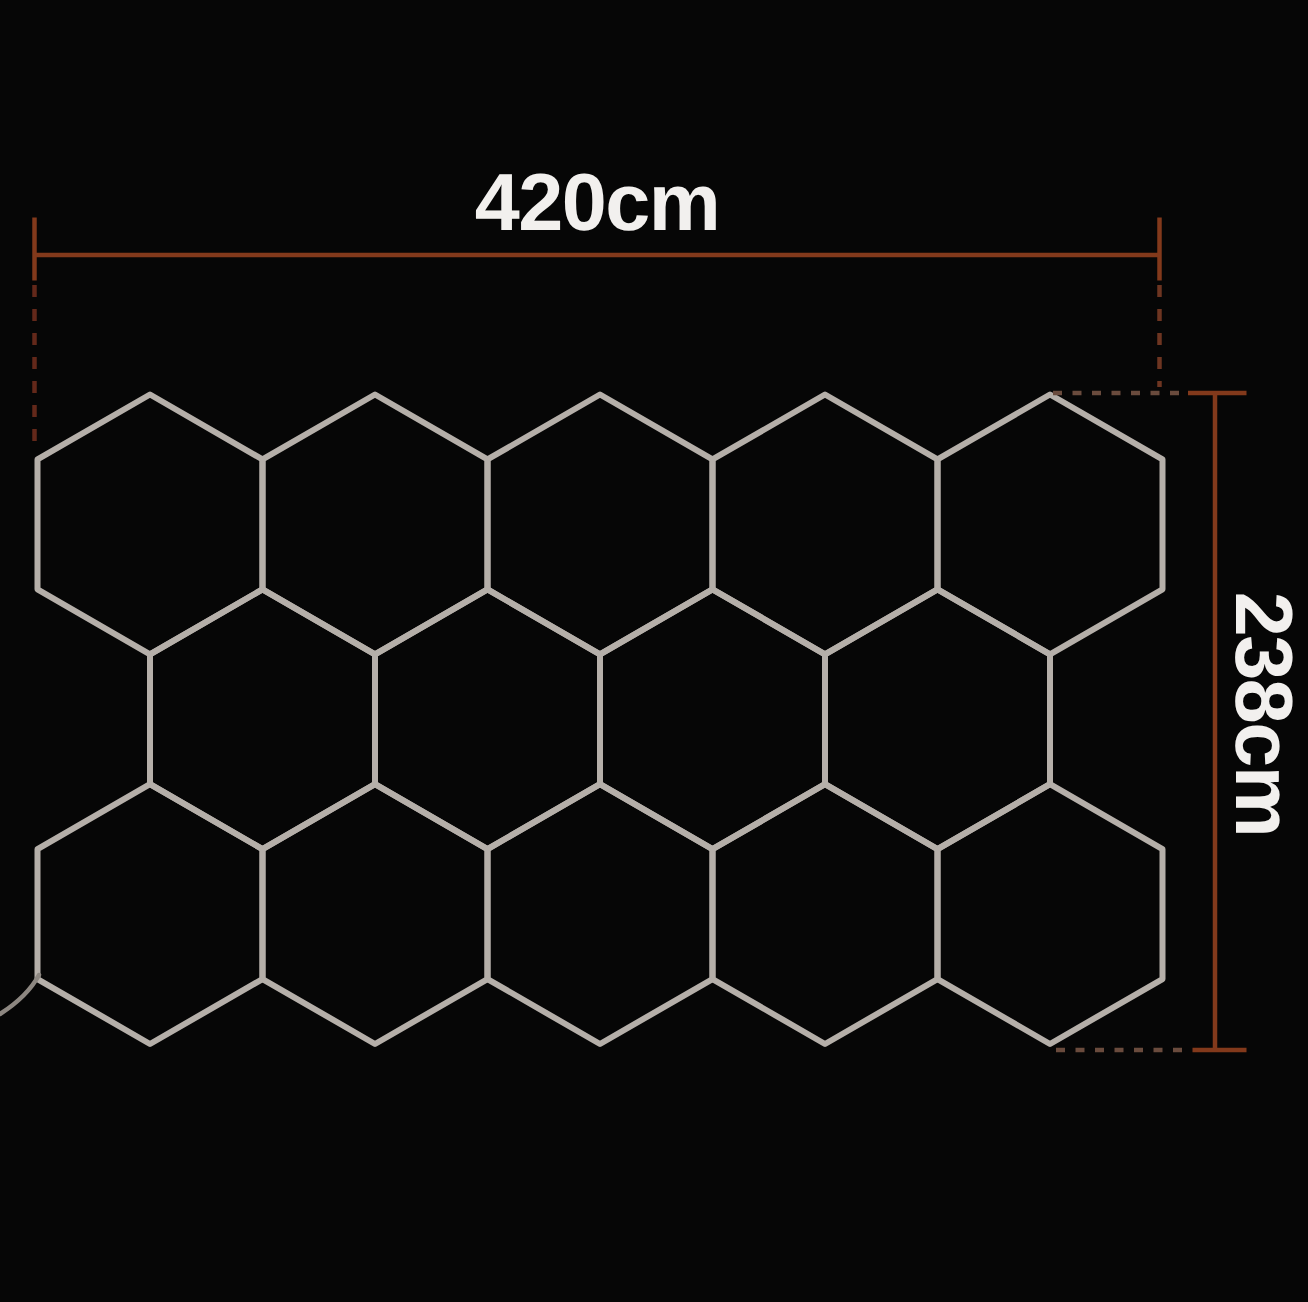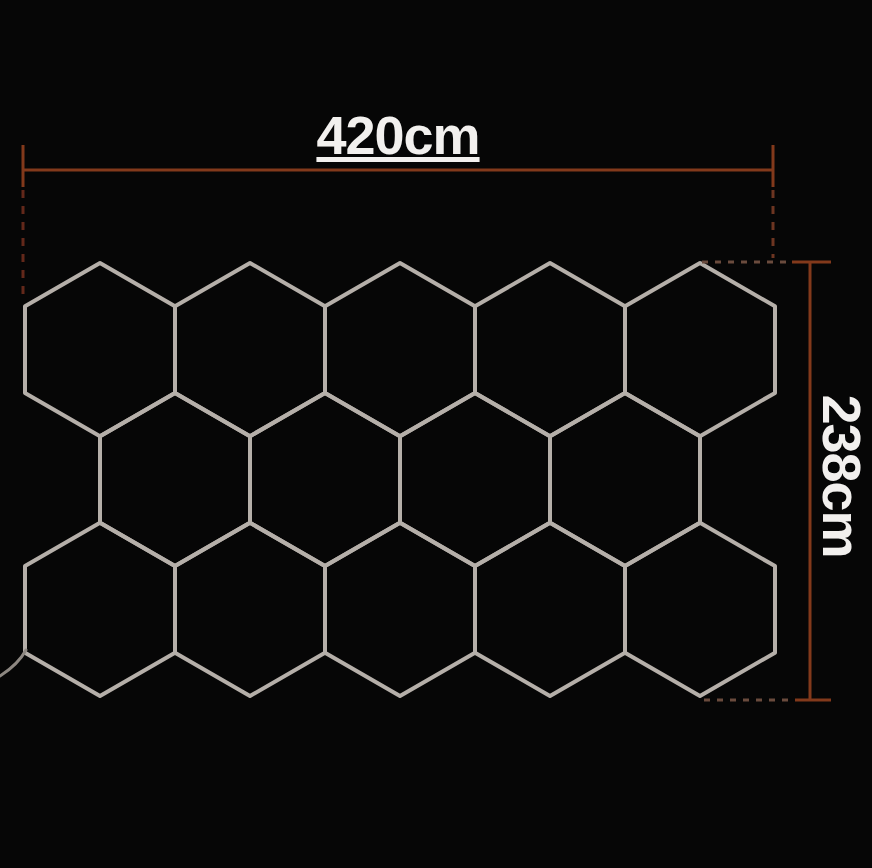--- a/index.html
+++ b/index.html
@@ -28,21 +28,20 @@
     font-weight: 700;
     font-size: 54px;
     line-height: 1;
     letter-spacing: -1px;
   }
   .dim-label-width {
     left: 23px;
     top: 108px;
     width: 750px;
     text-align: center;
-    text-decoration: underline;
   }
   .dim-label-height {
     left: 842px;
     top: 476px;
     transform: translate(-50%, -50%) rotate(90deg);
     white-space: nowrap;
   }
 </style>
 </head>
 <body>

